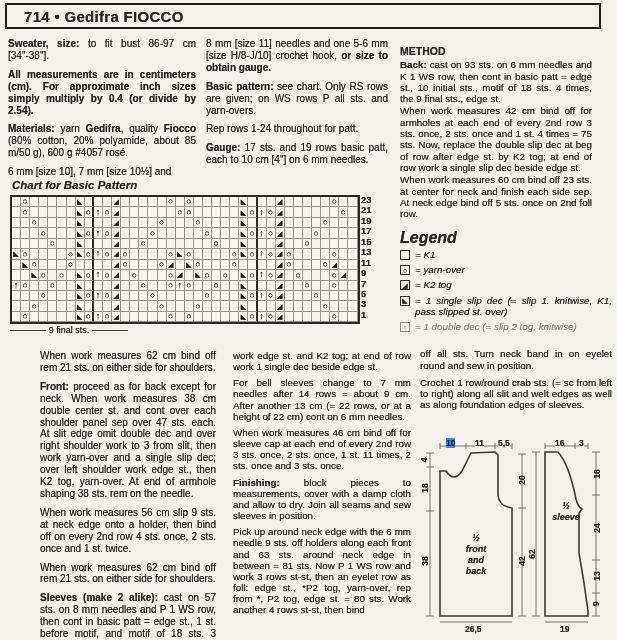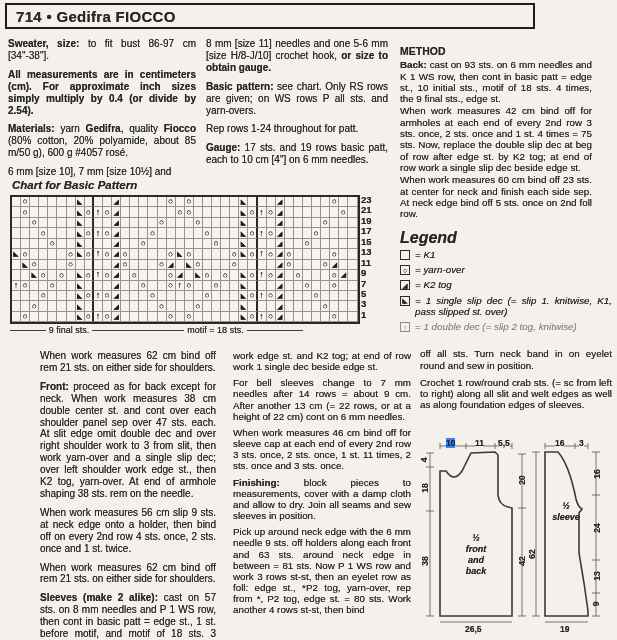--- a/index.html
+++ b/index.html
@@ -4,22 +4,23 @@
 <style>
   * { box-sizing: border-box; margin: 0; padding: 0; }
   html,body { width:617px; height:640px; }
   body{
     font-family:"Liberation Sans", sans-serif;
     background:#f4f1ec; color:#272727; position:relative; overflow:hidden;
     text-shadow:0 0 .45px rgba(40,40,40,.75);
   }
   .paper{ position:absolute; inset:0; }
   .header-box{
-    position:absolute; left:5px; top:3px; width:530px; height:26px;
+    position:absolute; left:5px; top:3px; width:596px; height:26px;
     border:2px solid #1d1d1d;
+    padding-left:8px;
   }
   .header-box .title{
     display:block; padding:3px 0 0 9px; font-size:15px; font-weight:bold; letter-spacing:.3px;
   }
   .col{ position:absolute; font-size:10px; line-height:11.9px; text-align:justify; }
   .col p{ margin:0 0 7px; }
   #mid-bot{ font-size:9.8px; line-height:11.15px; }
   #mid-bot p{ margin:0 0 5px; }
   #right-col{ font-size:9.8px; line-height:11.3px;margin-top:8px; }
   #right-col .method-title{ font-weight:bold; font-size:10.5px; margin-bottom:2px; }
@@ -594,25 +595,20 @@
       <div>9</div>
       <div>7</div>
       <div>5</div>
       <div>3</div>
       <div>1</div>
     </div>
   <div class="chart-labels">
     <div class="chart-label cl1">
       <span class="dash"></span>
       <span>9 final sts.</span>
-      <span class="dash"></span>
-    </div>
-    <div class="chart-label cl2">
-      <span class="dash"></span>
-      <span>motif = 18 sts.</span>
       <span class="dash"></span>
     </div>
   </div>
 
   <div class="col" id="left-bot" style="left:40px; top:350px; width:176px;">
       <p><span>When work measures 62 cm bind off rem 21 sts. on either side for shoulders.</span></p>
       <p><b>Front:</b><span> proceed as for back except for neck. When work measures 38 cm double center st. and cont over each shoulder panel sep over 47 sts. each. At slit edge omit double dec and over right shoulder work to 3 from slit, then work yarn-over and a single slip dec; over left shoulder work edge st., then K2 tog, yarn-over. At end of armhole shaping 38 sts. rem on the needle.</span></p>
       <p><span>When work measures 56 cm slip 9 sts. at neck edge onto a holder, then bind off on every 2nd row 4 sts. once, 2 sts. once and 1 st. twice.</span></p>
       <p><span>When work measures 62 cm bind off rem 21 sts. on either side for shoulders.</span></p>
       <p><b>Sleeves (make 2 alike):</b><span> cast on 57 sts. on 8 mm needles and P 1 WS row, then cont in basic patt = edge st., 1 st. before motif, and motif of 18 sts. 3 times, edge st. For double slip dec at beg of row</span></p>

